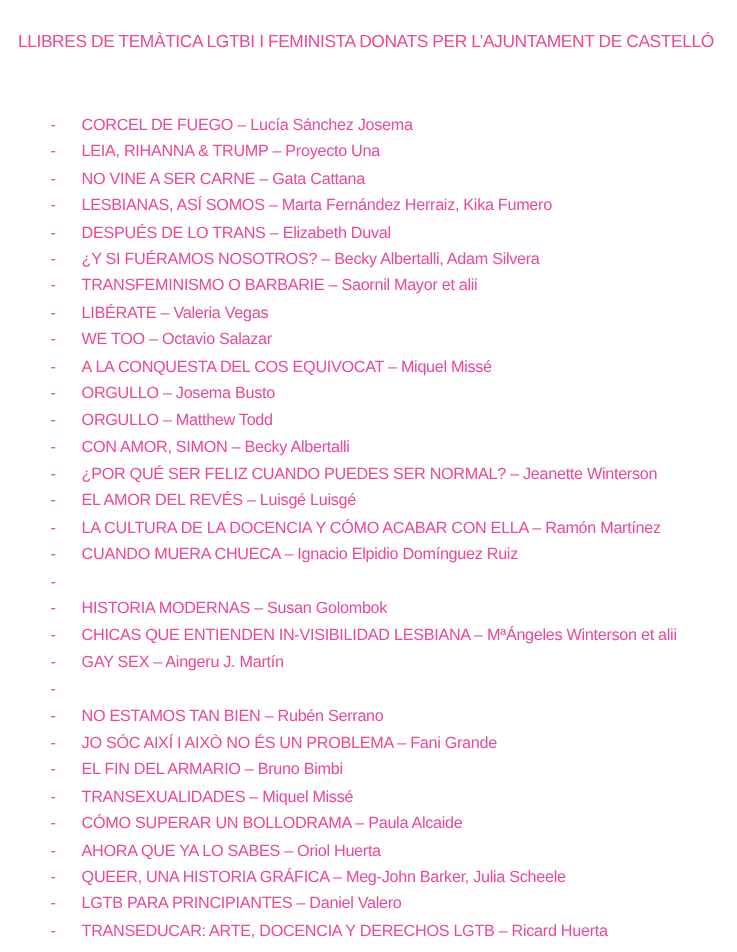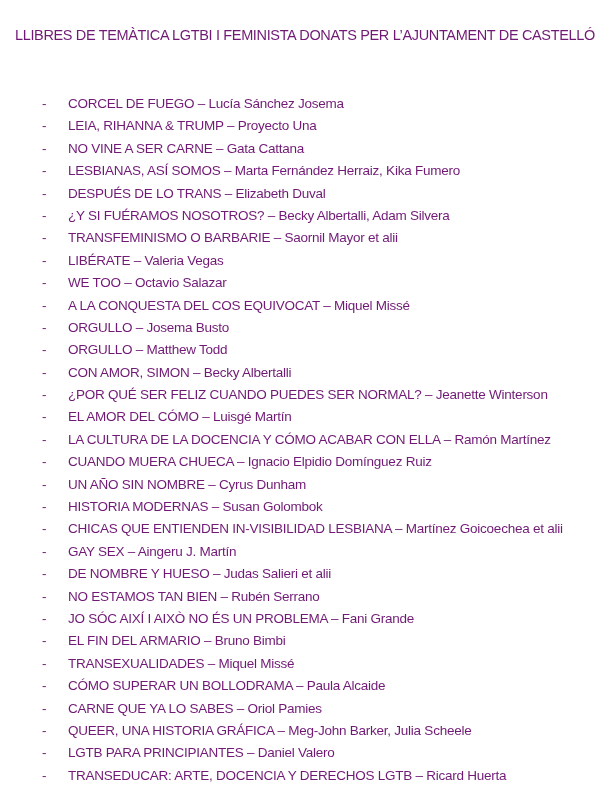--- a/index.html
+++ b/index.html
@@ -7,21 +7,21 @@
     padding: 0;
     background: #ffffff;
   }
   .page {
     position: relative;
     width: 614px;
     height: 793px;
     background: #ffffff;
     overflow: hidden;
     font-family: "Liberation Sans", sans-serif;
-    color: #701a75;
+    color: #ec4899;
   }
   .doc-title {
     position: absolute;
     left: 15px;
     top: 25px;
     font-size: 14.5px;
     line-height: 20px;
     letter-spacing: -0.35px;
     white-space: nowrap;
     font-weight: normal;
@@ -117,56 +117,54 @@
     <span class="entry">CON AMOR, SIMON – Becky Albertalli</span>
   </div>
 
   <div class="item">
     <span class="bullet">-</span>
     <span class="entry">¿POR QUÉ SER FELIZ CUANDO PUEDES SER NORMAL? – Jeanette Winterson</span>
   </div>
 
   <div class="item">
     <span class="bullet">-</span>
-    <span class="entry">EL AMOR DEL CÓMO – Luisgé Martín</span>
+    <span class="entry">EL AMOR DEL REVÉS – Luisgé Luisgé</span>
   </div>
 
   <div class="item">
     <span class="bullet">-</span>
     <span class="entry">LA CULTURA DE LA DOCENCIA Y CÓMO ACABAR CON ELLA – Ramón Martínez</span>
   </div>
 
   <div class="item">
     <span class="bullet">-</span>
     <span class="entry">CUANDO MUERA CHUECA – Ignacio Elpidio Domínguez Ruiz</span>
   </div>
 
   <div class="item">
     <span class="bullet">-</span>
-    <span class="entry">UN AÑO SIN NOMBRE – Cyrus Dunham</span>
   </div>
 
   <div class="item">
     <span class="bullet">-</span>
     <span class="entry">HISTORIA MODERNAS – Susan Golombok</span>
   </div>
 
   <div class="item">
     <span class="bullet">-</span>
-    <span class="entry">CHICAS QUE ENTIENDEN IN-VISIBILIDAD LESBIANA – Martínez Goicoechea et alii</span>
+    <span class="entry">CHICAS QUE ENTIENDEN IN-VISIBILIDAD LESBIANA – MªÁngeles Winterson et alii</span>
   </div>
 
   <div class="item">
     <span class="bullet">-</span>
     <span class="entry">GAY SEX – Aingeru J. Martín</span>
   </div>
 
   <div class="item">
     <span class="bullet">-</span>
-    <span class="entry">DE NOMBRE Y HUESO – Judas Salieri et alii</span>
   </div>
 
   <div class="item">
     <span class="bullet">-</span>
     <span class="entry">NO ESTAMOS TAN BIEN – Rubén Serrano</span>
   </div>
 
   <div class="item">
     <span class="bullet">-</span>
     <span class="entry">JO SÓC AIXÍ I AIXÒ NO ÉS UN PROBLEMA – Fani Grande</span>
@@ -182,21 +180,21 @@
     <span class="entry">TRANSEXUALIDADES – Miquel Missé</span>
   </div>
 
   <div class="item">
     <span class="bullet">-</span>
     <span class="entry">CÓMO SUPERAR UN BOLLODRAMA – Paula Alcaide</span>
   </div>
 
   <div class="item">
     <span class="bullet">-</span>
-    <span class="entry">CARNE QUE YA LO SABES – Oriol Pamies</span>
+    <span class="entry">AHORA QUE YA LO SABES – Oriol Huerta</span>
   </div>
 
   <div class="item">
     <span class="bullet">-</span>
     <span class="entry">QUEER, UNA HISTORIA GRÁFICA – Meg-John Barker, Julia Scheele</span>
   </div>
 
   <div class="item">
     <span class="bullet">-</span>
     <span class="entry">LGTB PARA PRINCIPIANTES – Daniel Valero</span>

